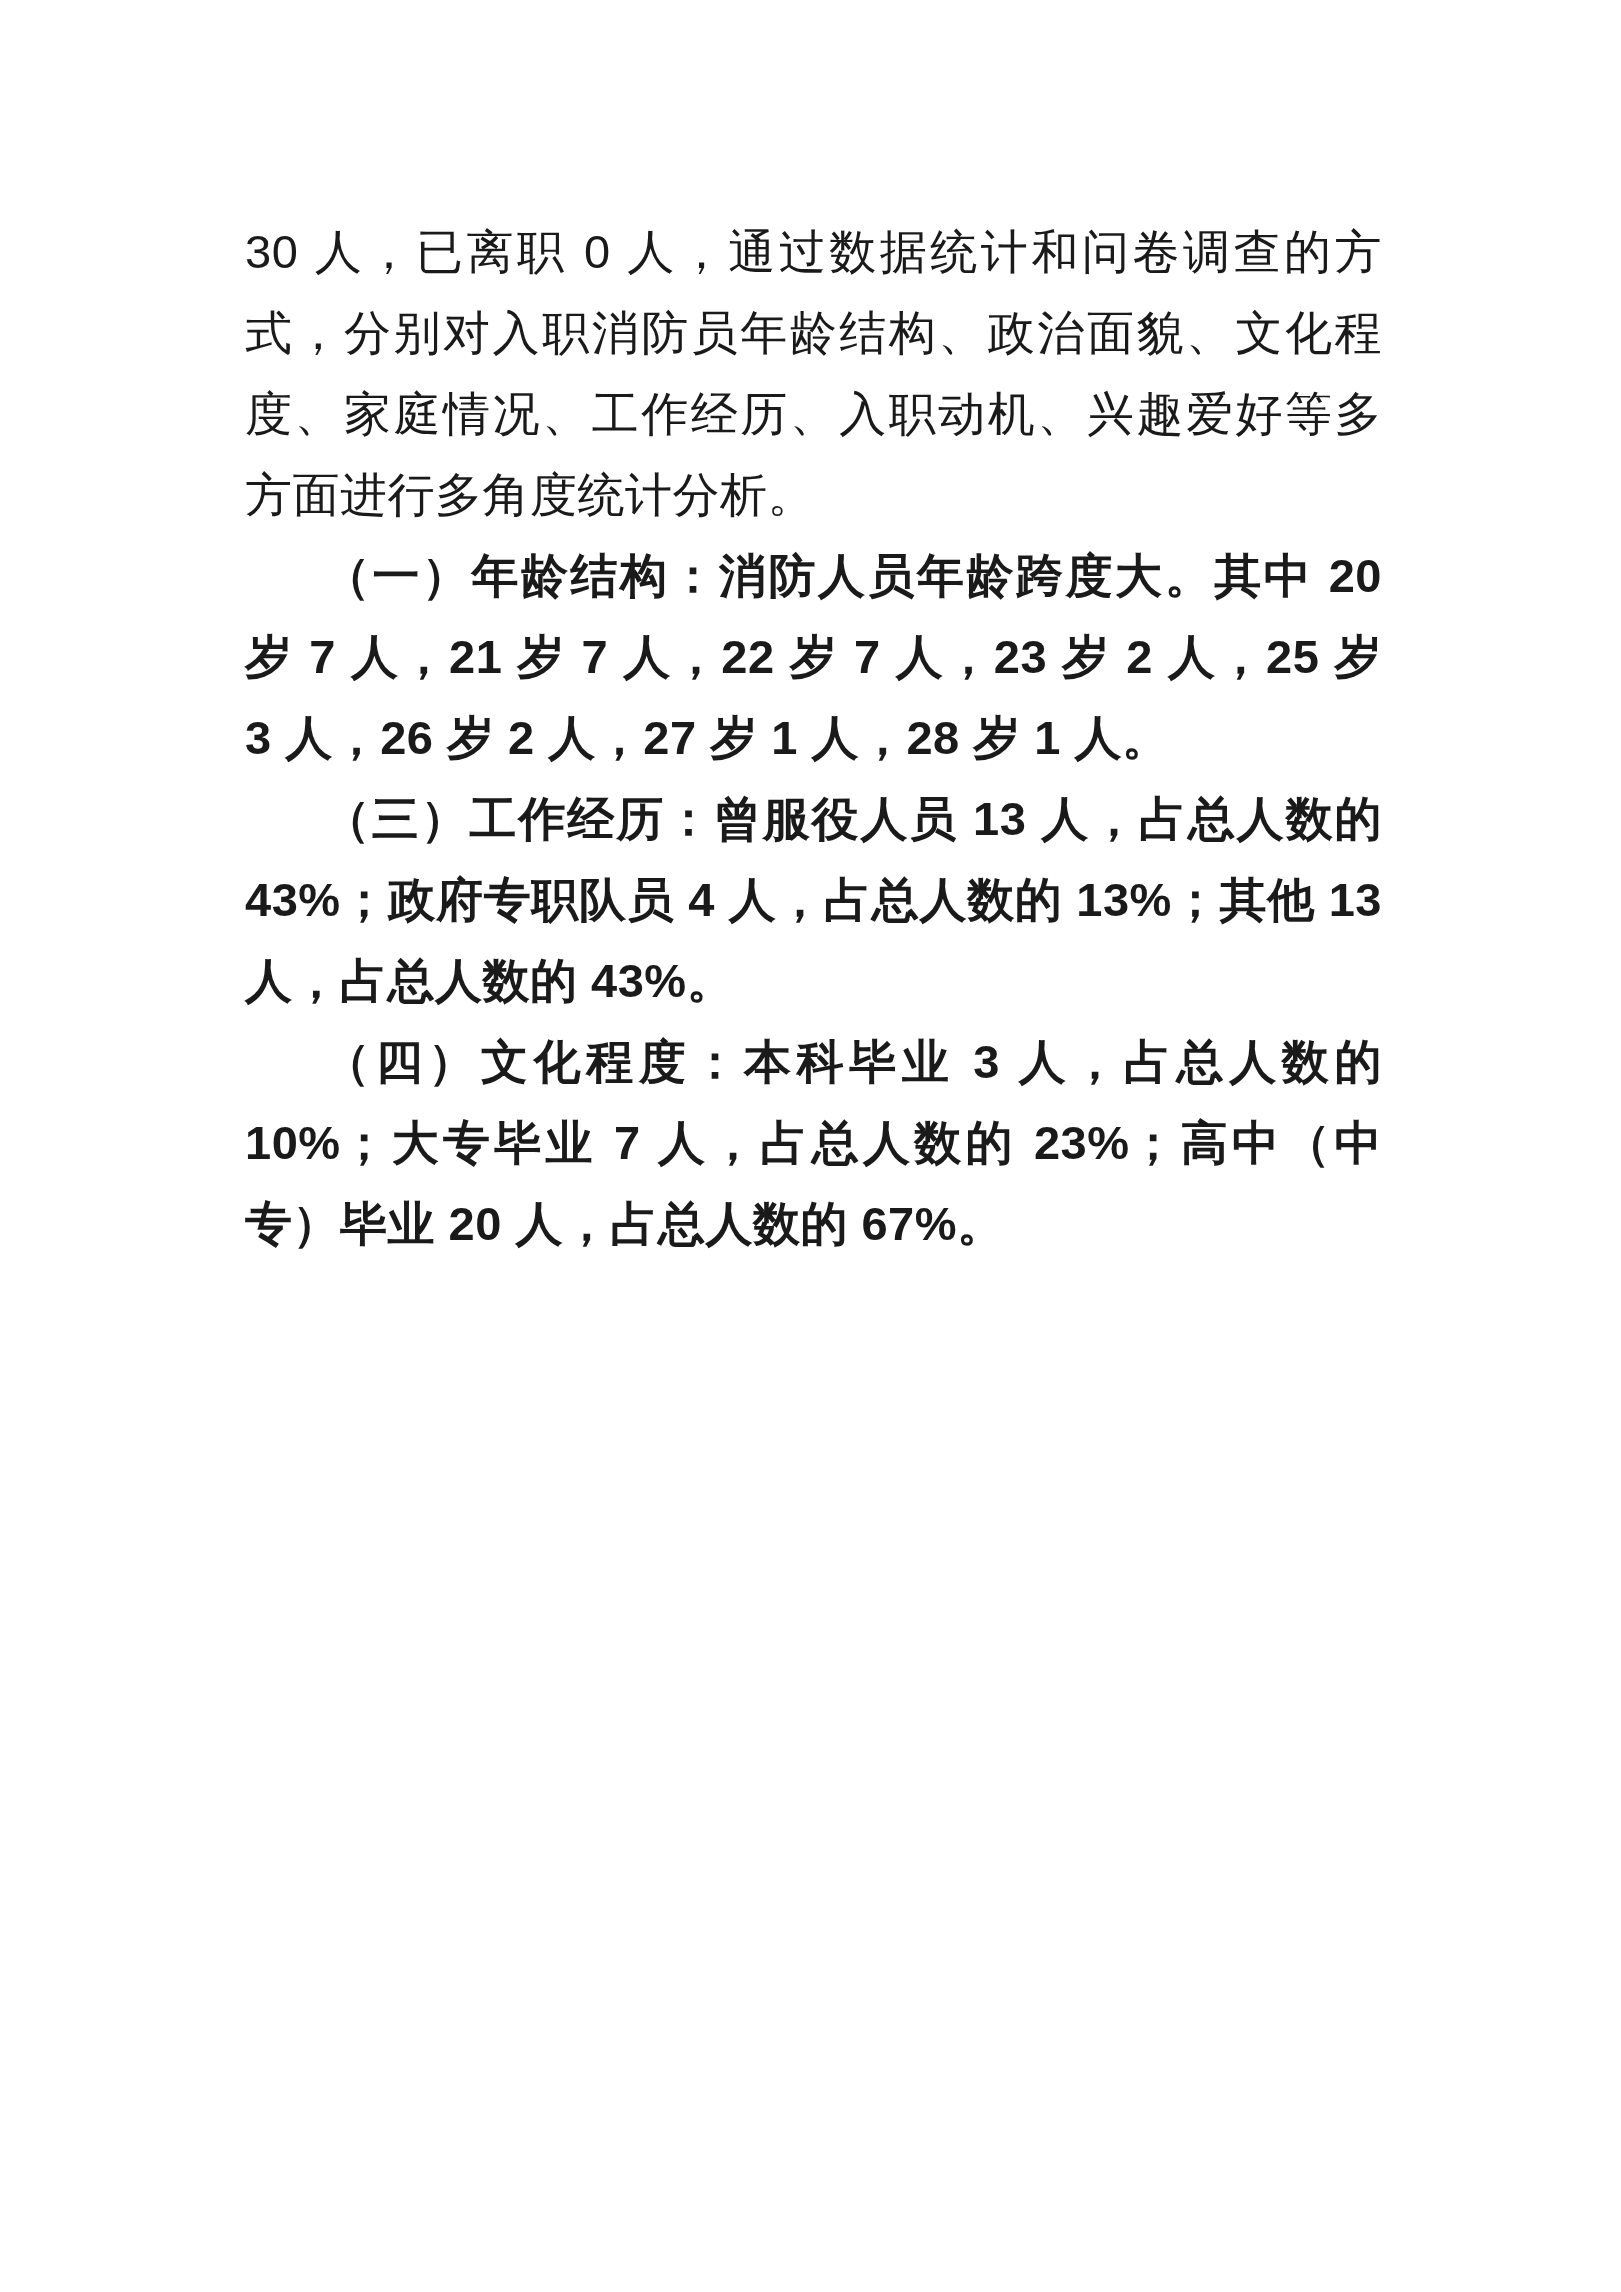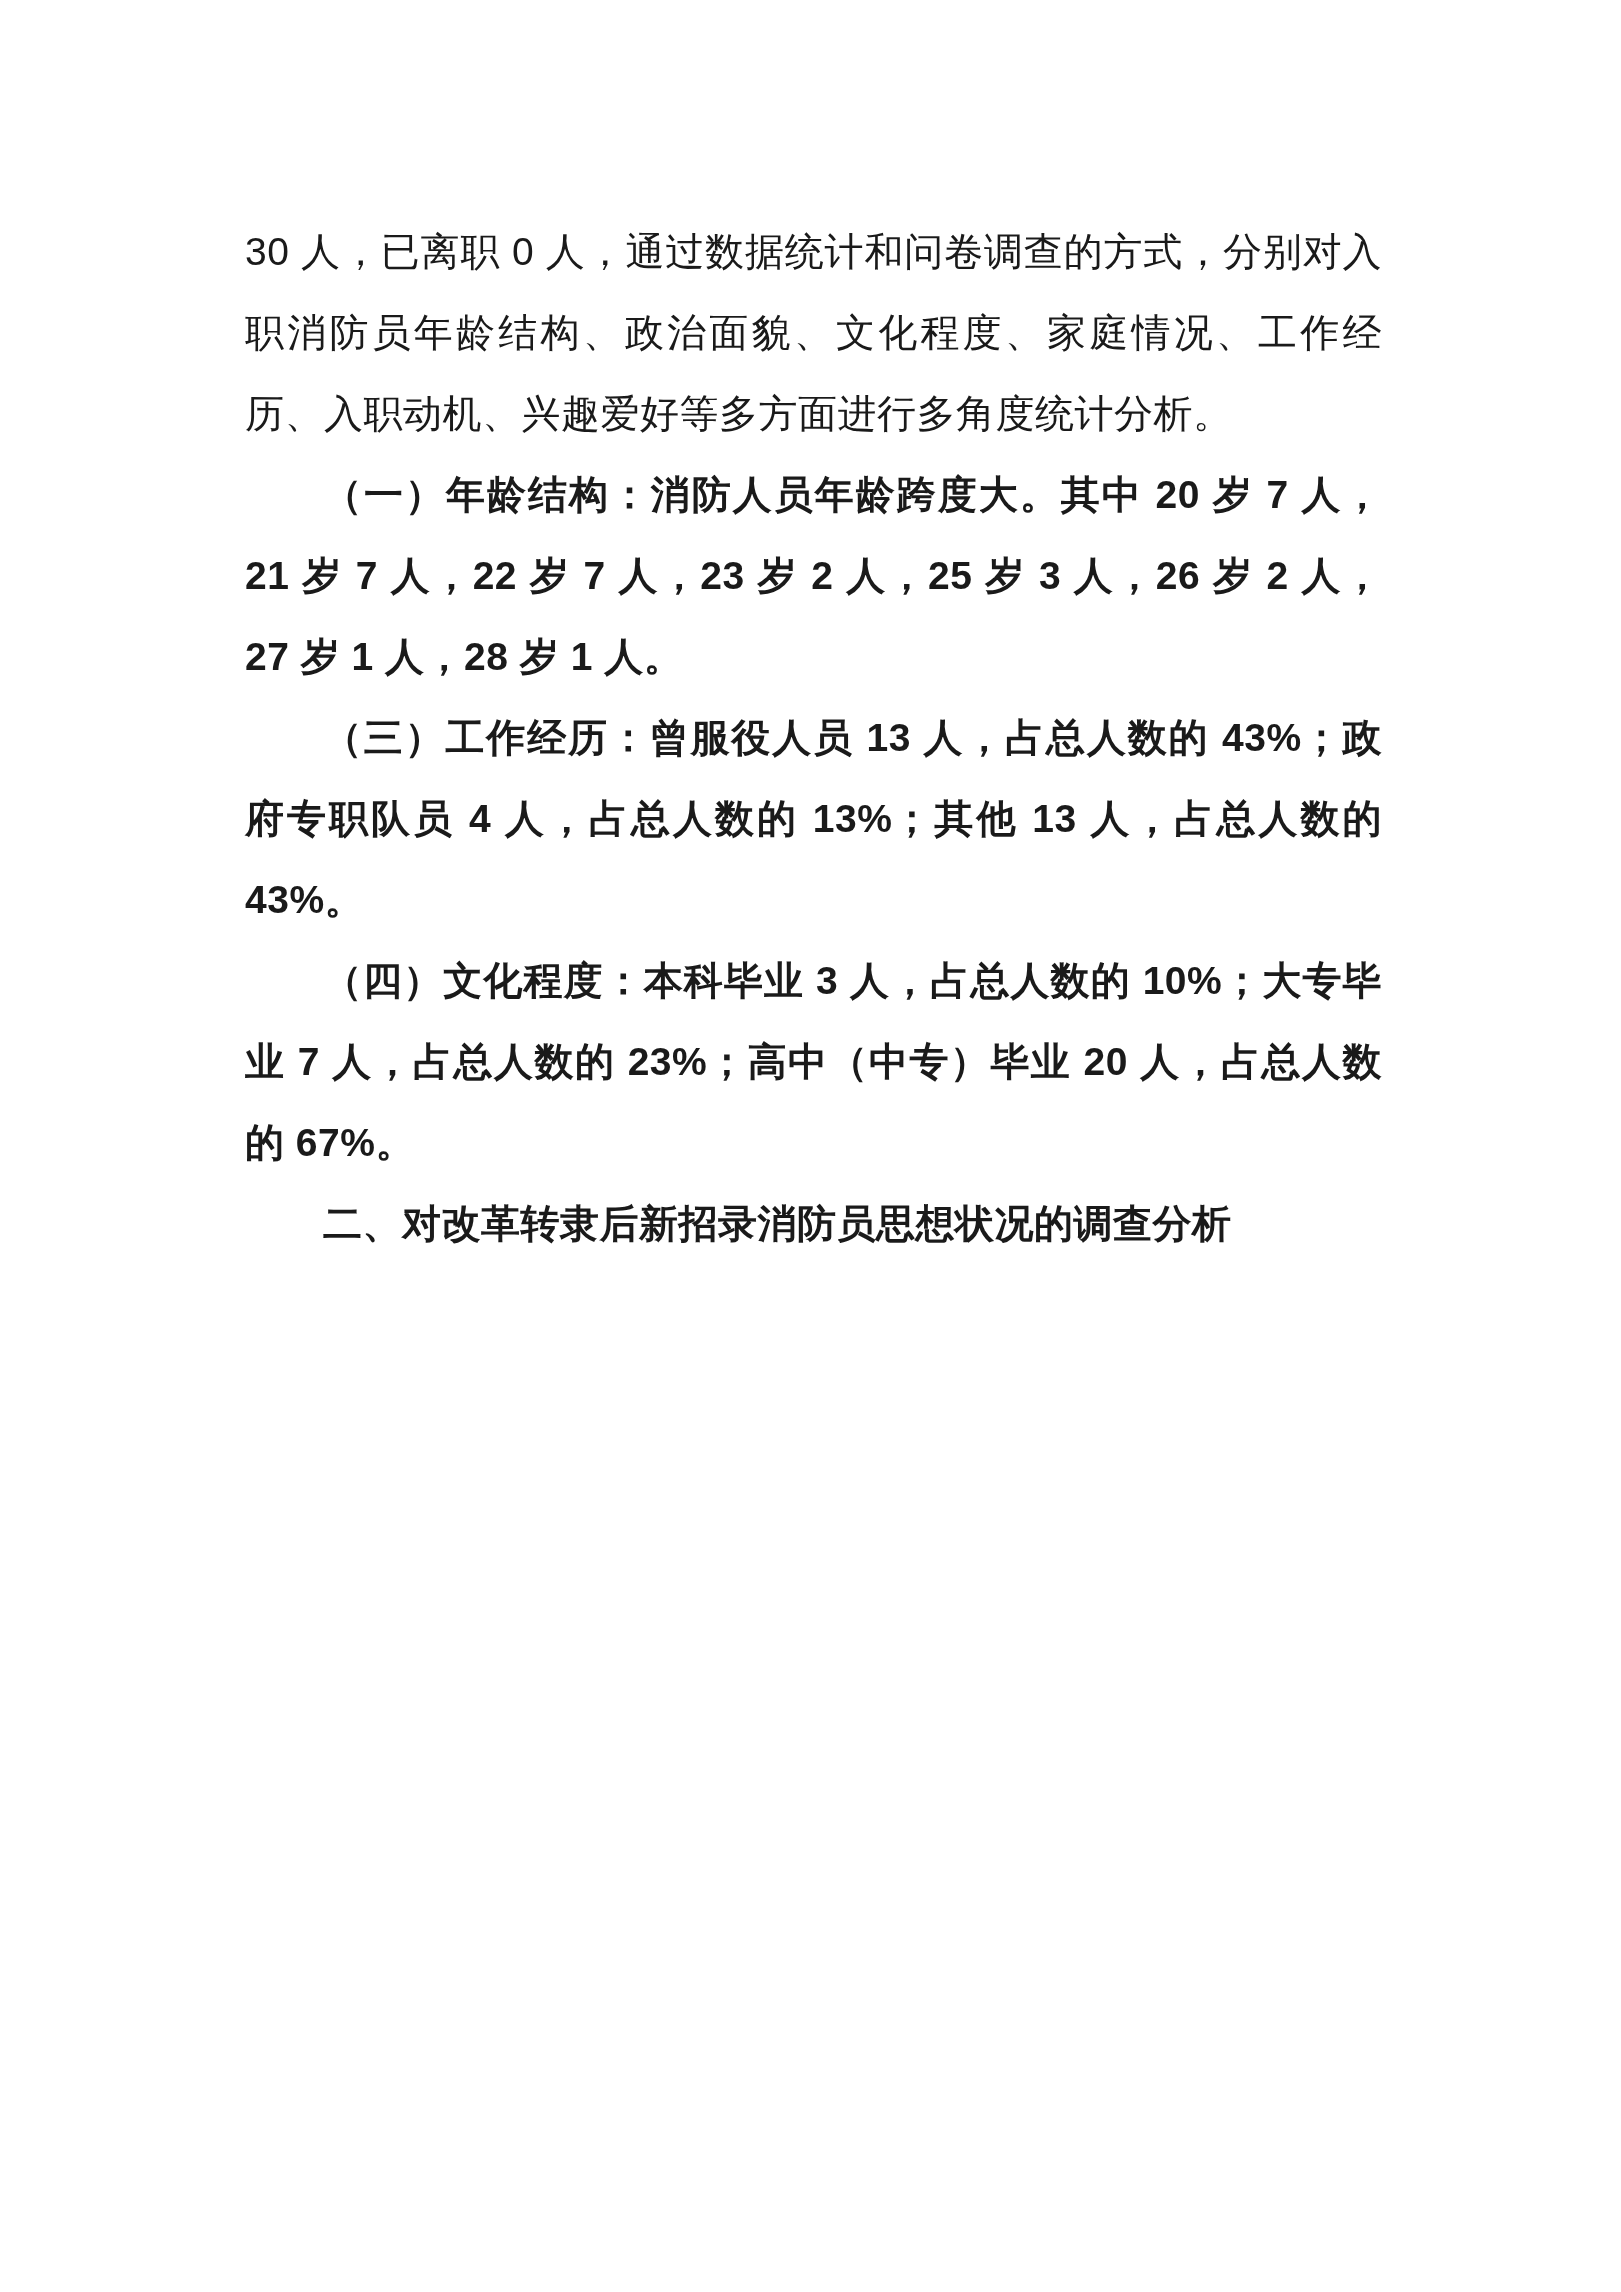--- a/index.html
+++ b/index.html
@@ -14,21 +14,21 @@
     position: relative;
     box-sizing: border-box;
     padding: 211px 245px 0 245px;
     font-family: "Liberation Sans", sans-serif;
   }
   .doc-body {
     width: 1137px;
   }
   p.para {
     margin: 0 0 0 0;
-    font-size: 39px;
+    font-size: 47px;
     line-height: 81px;
     color: #1a1a1a;
     text-align: justify;
     text-justify: inter-ideograph;
     letter-spacing: 0.5px;
     font-weight: 400;
   }
   p.indent {
     text-indent: 78px;
     font-weight: bold;
@@ -44,17 +44,16 @@
 
     <p class="para indent">（一）年龄结构：消防人员年龄跨度大。其中 20 岁 7 人，21 岁 7 人，22 岁 7 人，23 岁 2 人，25 岁 3 人，26 岁 2 人，27 岁 1 人，28 岁 1 人。</p>
 
 
     <p class="para indent">（三）工作经历：曾服役人员 13 人，占总人数的 43%；政府专职队员 4 人，占总人数的 13%；其他 13 人，占总人数的 43%。</p>
 
     <p class="para indent">（四）文化程度：本科毕业 3 人，占总人数的 10%；大专毕业 7 人，占总人数的 23%；高中（中专）毕业 20 人，占总人数的 67%。</p>
 
 
 
-    <p class="para indent">二、对改革转隶后新招录消防员思想状况的调查分析</p>
 
   </div>
 </div>
 
 
 </body></html>

